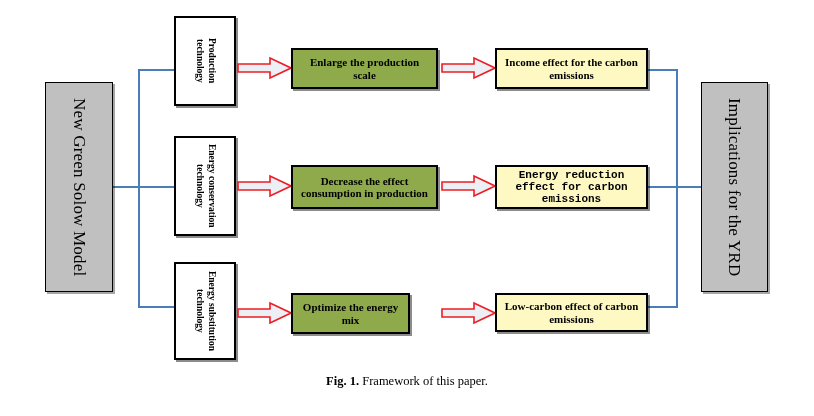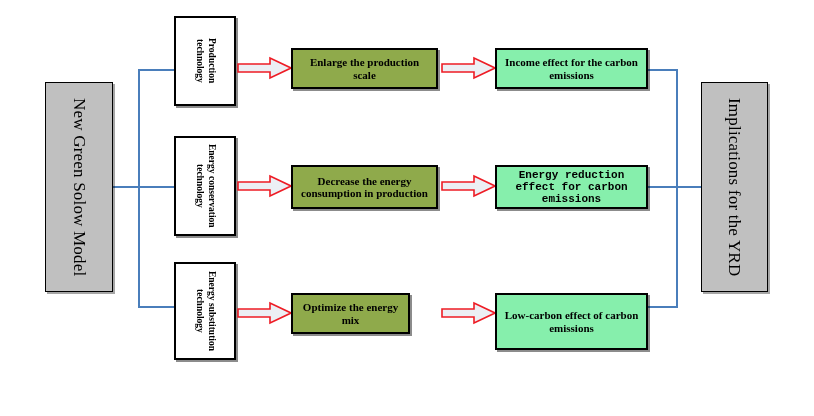--- a/index.html
+++ b/index.html
@@ -69,21 +69,21 @@
     border: 2px solid #000000;
     box-shadow: 2px 2px 0 rgba(0,0,0,0.45);
     font-family: "Liberation Serif", serif;
     font-size: 11px;
     font-weight: 700;
     padding: 0 5px;
   }
 
   
   .redbox {
-    background: #86efac;
+    background: #fef9c3;
     border: 2px solid #000000;
     box-shadow: 2px 2px 0 rgba(0,0,0,0.45);
     font-family: "Liberation Serif", serif;
     font-size: 11px;
     font-weight: 700;
     padding: 0 4px;
   }
 
   
   .arrow {
@@ -166,21 +166,21 @@
     <svg width="55" height="24" viewBox="0 0 55 24">
       <polygon points="1,8 33,8 33,2 54,12 33,22 33,16 1,16" fill="#eceff4" stroke="#ee1c25" stroke-width="1.6" stroke-linejoin="miter"></polygon>
     </svg>
   </div>
 
   <div class="box greenbox" style="left:291px; top:48px; width:147px; height:41px;">
     <span>Enlarge the production scale</span>
   </div>
 
   <div class="box greenbox" style="left:291px; top:165px; width:147px; height:44px;">
-    <span>Decrease the energy consumption in production</span>
+    <span>Decrease the effect consumption in production</span>
   </div>
 
   <div class="box greenbox" style="left:291px; top:293px; width:119px; height:41px;">
     <span>Optimize the energy mix</span>
   </div>
 
   <div class="arrow" style="left:441px; top:56px;">
     <svg width="55" height="24" viewBox="0 0 55 24">
       <polygon points="1,8 33,8 33,2 54,12 33,22 33,16 1,16" fill="#eceff4" stroke="#ee1c25" stroke-width="1.6" stroke-linejoin="miter"></polygon>
     </svg>
@@ -199,22 +199,26 @@
   </div>
 
   <div class="box redbox" style="left:495px; top:48px; width:153px; height:41px;">
     <span>Income effect for the carbon emissions</span>
   </div>
 
   <div class="box redbox" style="left:495px; top:165px; width:153px; height:44px;font-family:Liberation Mono, monospace;">
     <span>Energy reduction effect for carbon emissions</span>
   </div>
 
-  <div class="box redbox" style="left:495px; top:293px; width:153px; height:57px;">
+  <div class="box redbox" style="left:495px; top:293px; width:153px; height:39px;">
     <span>Low-carbon effect of carbon emissions</span>
   </div>
 
   <div class="box endbox" style="left:701px; top:82px; width:67px; height:210px;">
     <span class="vtext">Implications for the YRD</span>
   </div>
 
+  <div id="caption">
+    <span class="capnum">Fig. 1.</span>
+    <span class="captext">Framework of this paper.</span>
+  </div>
 
 </div>
 
 </body></html>

